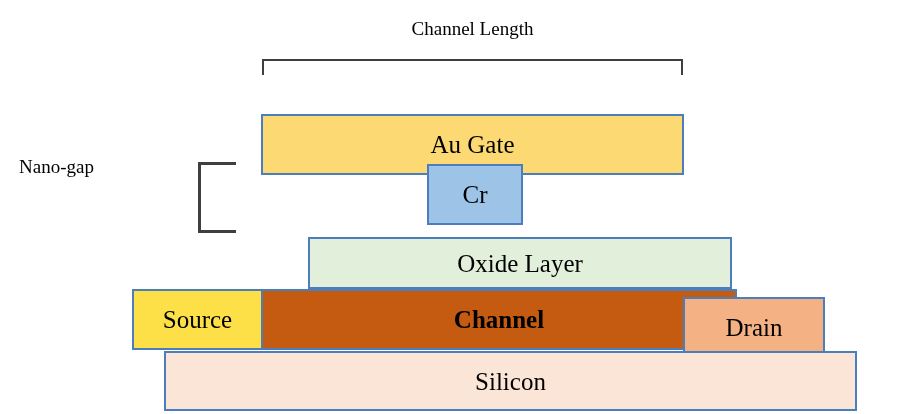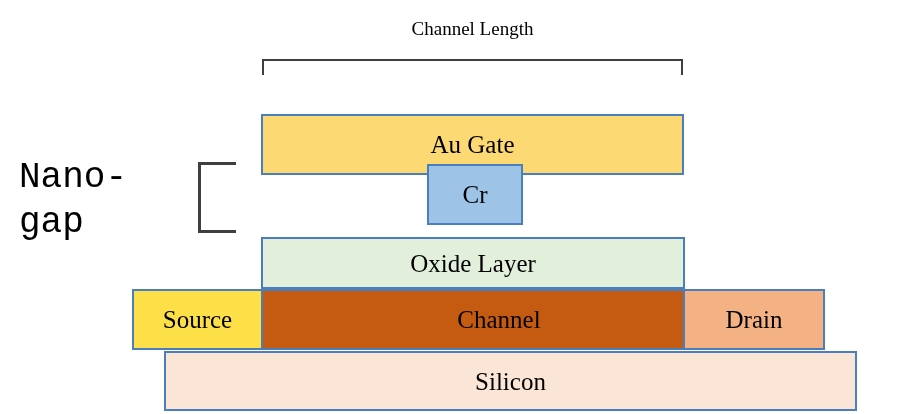--- a/index.html
+++ b/index.html
@@ -30,21 +30,21 @@
     line-height: 1;
     color: #000000;
     white-space: nowrap;
   }
 
   
   #au-gate-box  { left: 261px; top: 114px; width: 423px; height: 61px; }
   #cr-box       { left: 427px; top: 164px; width: 96px;  height: 61px; }
   #oxide-box    { left: 261px; top: 237px; width: 424px; height: 52px; }
   #source-box   { left: 132px; top: 289px; width: 131px; height: 61px; }
-  #channel-box  { left: 261px; top: 289px; width: 476px; height: 61px; }
+  #channel-box  { left: 261px; top: 289px; width: 476px; height: 61px; font-weight: bold; }
   #drain-box    { left: 683px; top: 289px; width: 142px; height: 61px; }
   #silicon-box  { left: 132px; top: 351px; width: 693px; height: 60px; }
 
   
   #channel-length-label {
     position: absolute;
     left: 261px;
     top: 19px;
     width: 423px;
     text-align: center;
@@ -62,24 +62,23 @@
     border-left: 2px solid #3f3f3f;
     border-right: 2px solid #3f3f3f;
   }
 
   
   #nano-gap-label {
     position: absolute;
     left: 19px;
     top: 155px;
     width: 170px;
-    font-size: 36px;
+    font-size: 19px;
     line-height: 1.25;
     text-align: left;
-    font-family: Liberation Mono, monospace;
   }
   #nano-gap-bracket {
     position: absolute;
     left: 198px;
     top: 162px;
     width: 38px;
     height: 71px;
     box-sizing: border-box;
     border-left: 3px solid #3f3f3f;
     border-top: 3px solid #3f3f3f;
@@ -96,23 +95,23 @@
 
   <div id="nano-gap-label">
     <div>Nano-gap</div>
   </div>
   <div id="nano-gap-bracket"></div>
 
   <div class="box" id="au-gate-box" style="background: rgb(252, 217, 114); border-color: rgb(74, 126, 189);">Au Gate</div>
 
   <div class="box" id="cr-box" style="background: rgb(157, 195, 230); border-color: rgb(74, 126, 189);">Cr</div>
 
-  <div class="box" id="oxide-box" style="background: rgb(226, 239, 218); border-color: rgb(74, 126, 189);">Oxide Layer</div>
+  <div class="box" id="oxide-box" style="background: rgb(226, 239, 218); border-color: rgb(74, 126, 189); margin-left: 47px;">Oxide Layer</div>
 
   <div class="box" id="source-box" style="background: #fde047; border-color: rgb(74, 126, 189);">Source</div>
 
   <div class="box" id="channel-box" style="background: rgb(197, 90, 17); border-color: rgb(74, 126, 189);">Channel</div>
 
-  <div class="box" id="drain-box" style="background: rgb(244, 177, 131); border-color: rgb(74, 126, 189);">Drain</div>
+  <div class="box" id="drain-box" style="background: rgb(244, 177, 131); border-color: rgb(74, 126, 189); margin-top: 8px;">Drain</div>
 
   <div class="box" id="silicon-box" style="background: rgb(251, 229, 214); border-color: rgb(74, 126, 189); margin-left: 32px;">Silicon</div>
 
 </div>
 
 </body></html>

